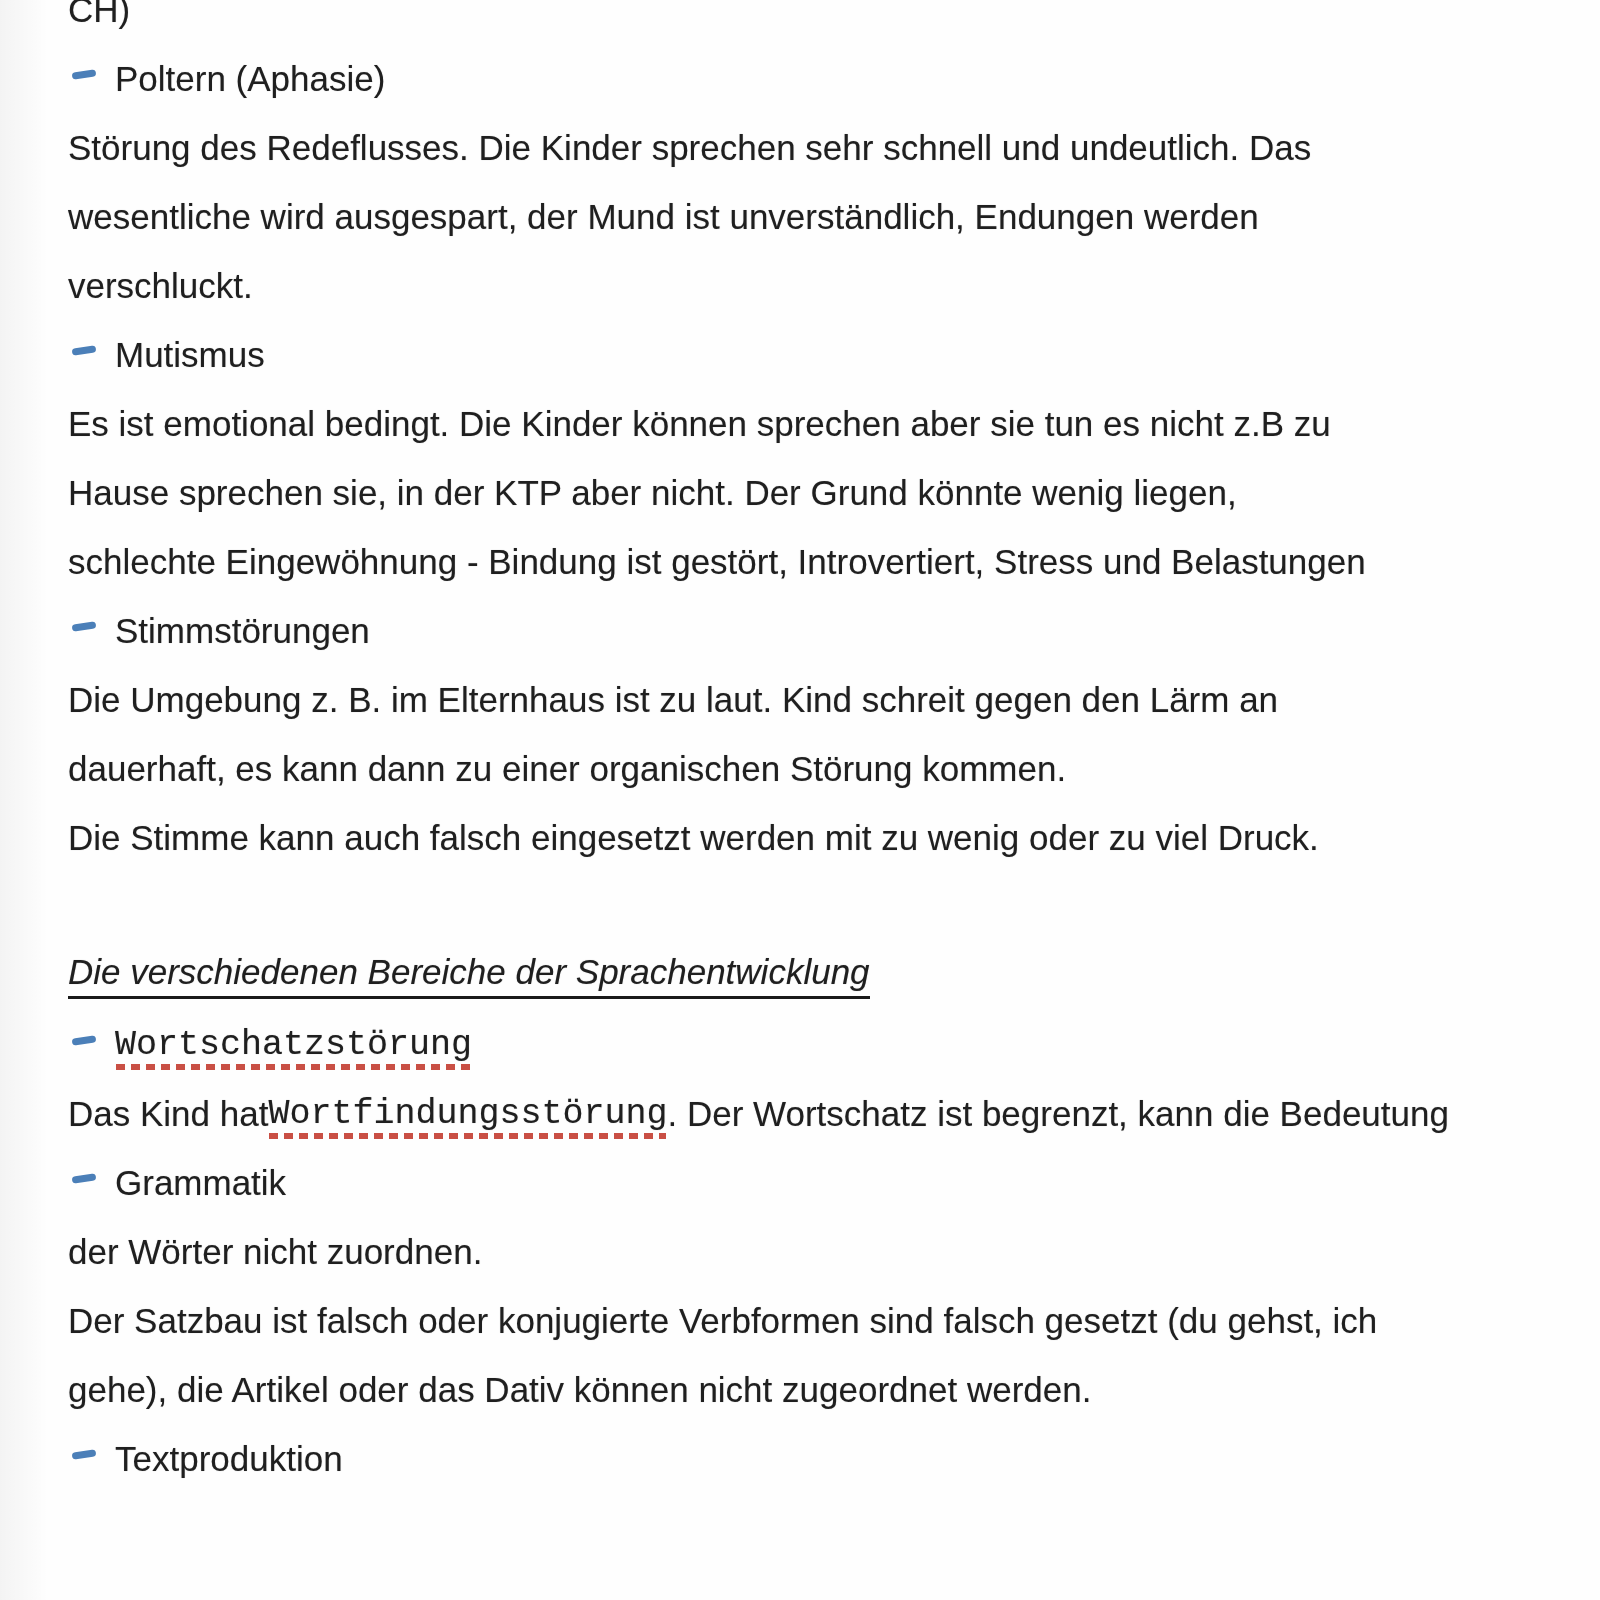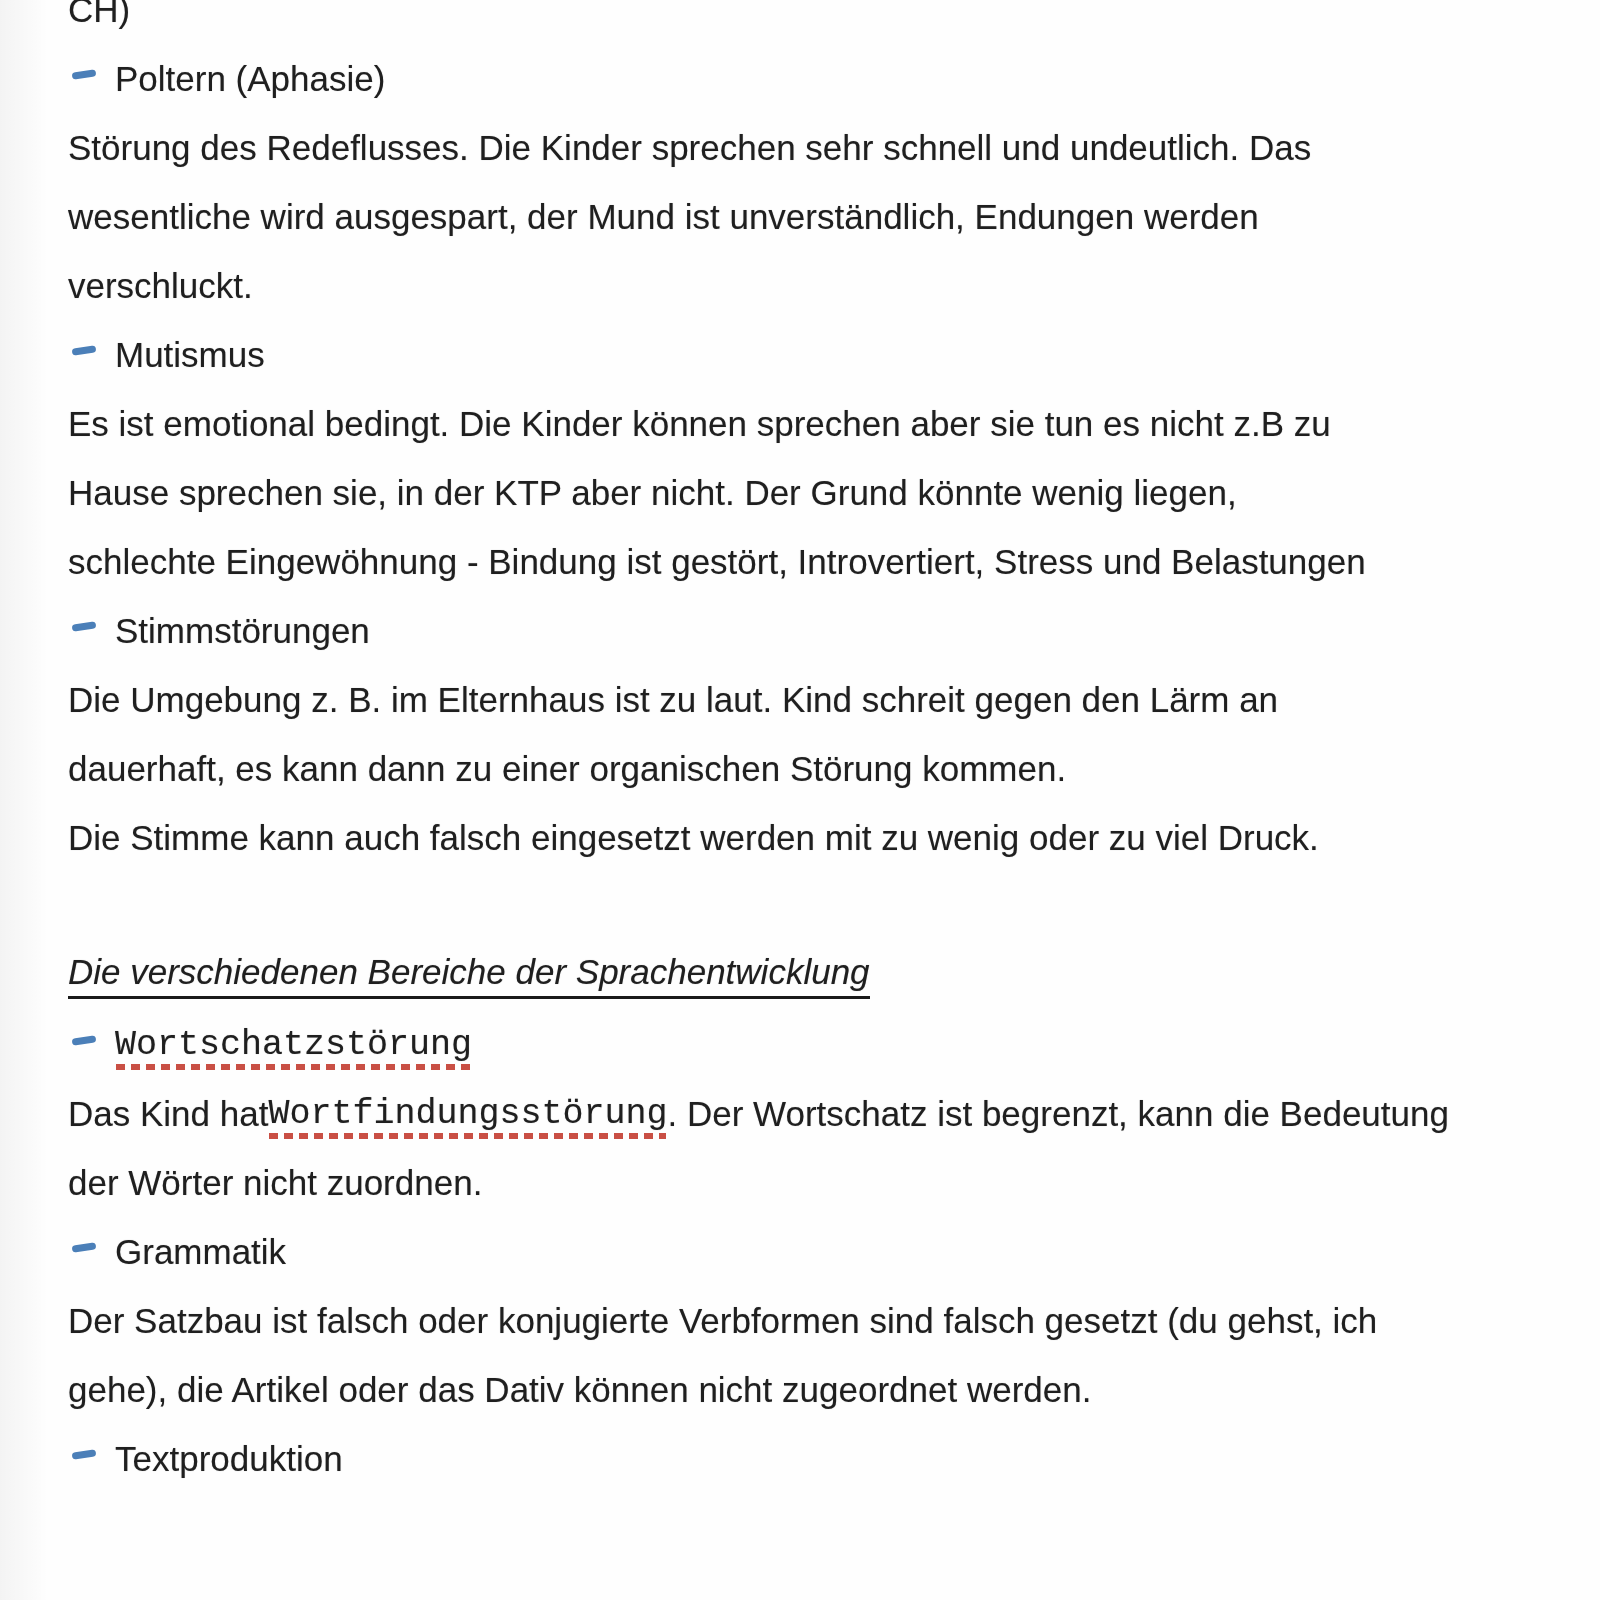--- a/index.html
+++ b/index.html
@@ -116,26 +116,26 @@
       </div>
       <div class="line bullet">
         <span class="dash"></span>
         <span class="bullet-label spell">Wortschatzstörung</span>
       </div>
       <div class="line">
         <span>Das Kind hat </span>
         <span class="spell">Wortfindungsstörung</span>
         <span>. Der Wortschatz ist begrenzt, kann die Bedeutung</span>
       </div>
-      <div class="line">
-        <span>der Wörter nicht zuordnen.</span>
-      </div>
       <div class="line bullet">
         <span class="dash"></span>
         <span class="bullet-label">Grammatik</span>
+      </div>
+      <div class="line">
+        <span>der Wörter nicht zuordnen.</span>
       </div>
       <div class="line">
         <span>Der Satzbau ist falsch oder konjugierte Verbformen sind falsch gesetzt (du gehst, ich</span>
       </div>
       <div class="line">
         <span>gehe), die Artikel oder das Dativ können nicht zugeordnet werden.</span>
       </div>
       <div class="line bullet">
         <span class="dash"></span>
         <span class="bullet-label">Textproduktion</span>

